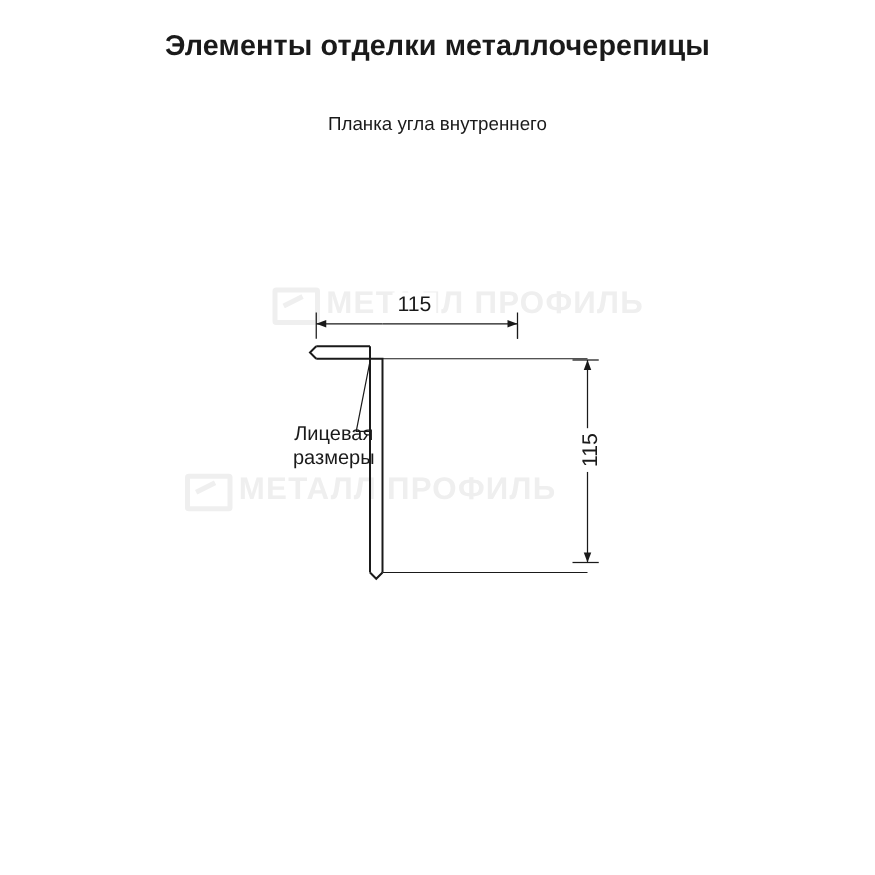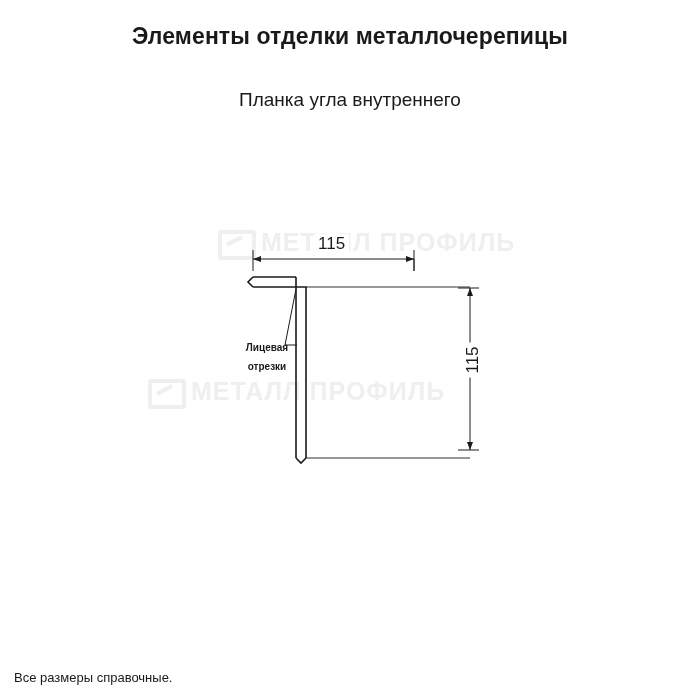--- a/index.html
+++ b/index.html
@@ -24,21 +24,21 @@
     width: 700px;
     text-align: center;
   }
   .main-title {
     font-size: 23px;
     font-weight: bold;
     letter-spacing: 0.1px;
     line-height: 28px;
   }
   .sub-title {
-    font-size: 19px;
+    font-size: 15px;
     font-weight: normal;
     line-height: 26px;
     margin-top: 37px;
   }
   .sub-title-2 {
     font-size: 19px;
     font-weight: normal;
     line-height: 26px;
     margin-top: 3px;
   }
@@ -105,26 +105,25 @@
     left: 455px;
     top: 350px;
     transform: rotate(-90deg);
     transform-origin: center center;
   }
 
   .face-label {
     position: absolute;
     left: 224px;
     top: 338px;
-    font-size: 10px;
+    font-size: 16px;
     line-height: 19px;
     text-align: center;
     width: 86px;
     color: #1a1a1a;
-    font-weight: bold;
   }
 
   
   .footer {
     position: absolute;
     left: 14px;
     bottom: 12px;
     font-size: 13px;
     line-height: 20px;
     color: #1a1a1a;
@@ -191,19 +190,18 @@
     <g stroke="#1a1a1a" stroke-width="1" fill="none">
       <path d="M 296 289 L 285 345 L 297 345"></path>
     </g>
   </svg>
 
   <div class="dim-label dim-top">115</div>
   <div class="dim-label dim-right">115</div>
 
   <div class="face-label">
     <div>Лицевая</div>
-    <div>отрезки</div>
+    <div>размеры</div>
   </div>
 </div>
 
 <div class="footer">
-  <div>Все размеры справочные.</div>
 </div>
 
 </body></html>

